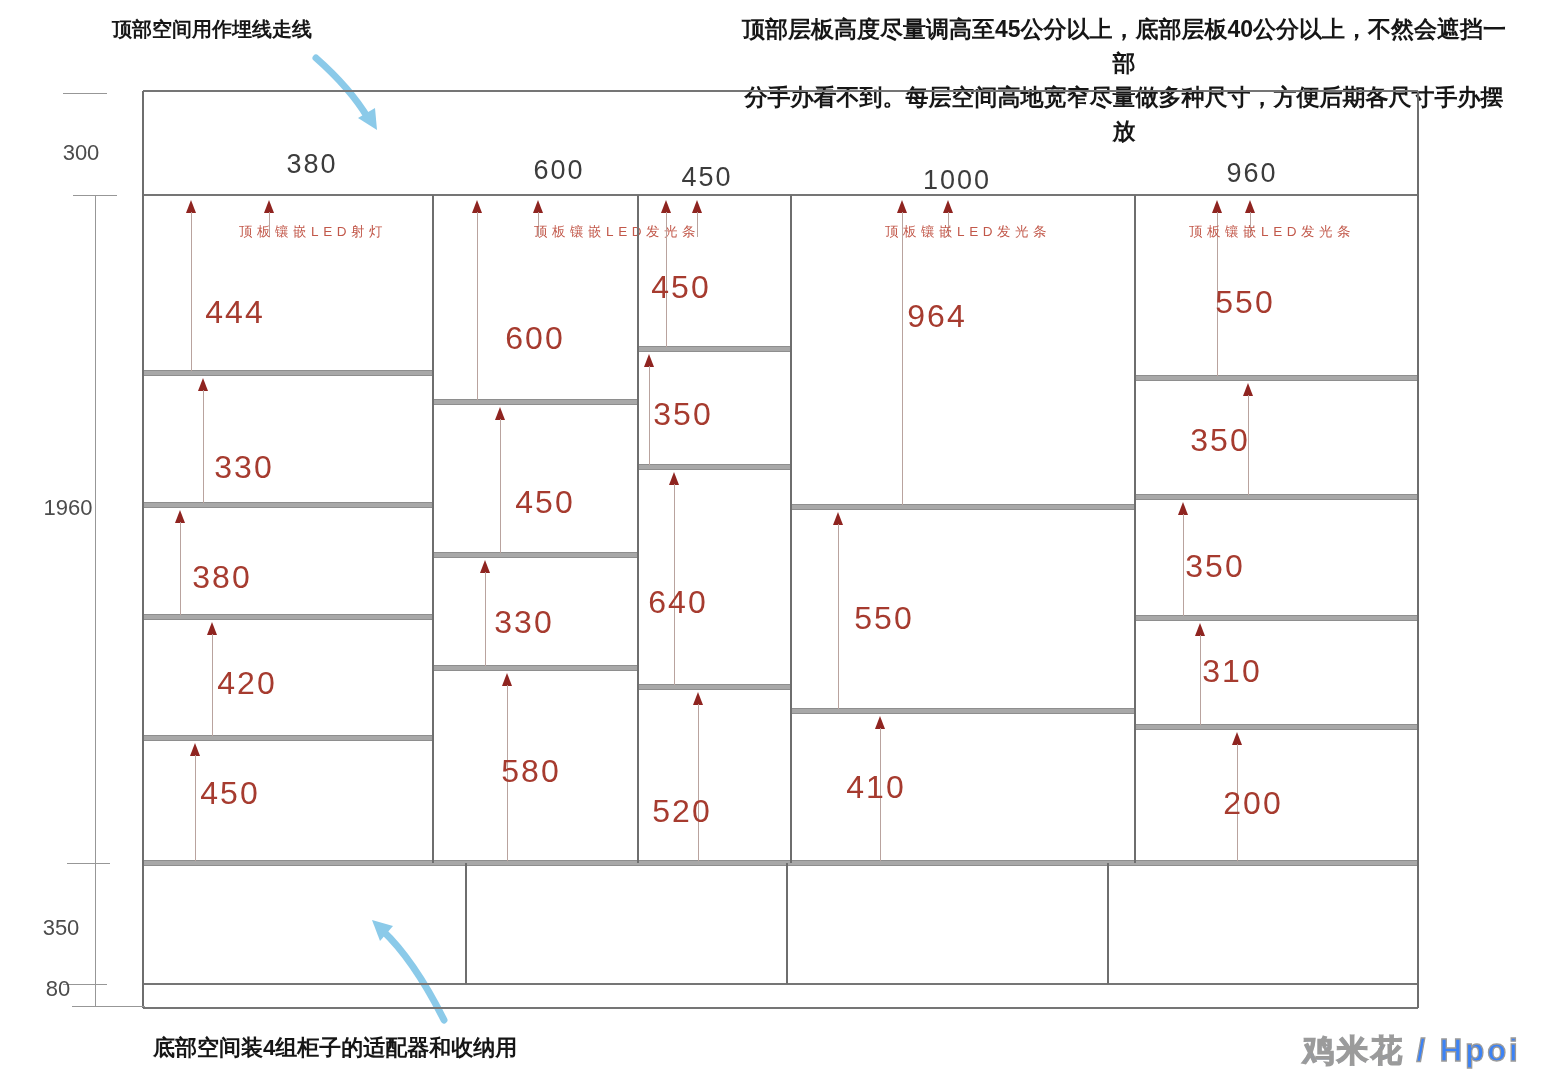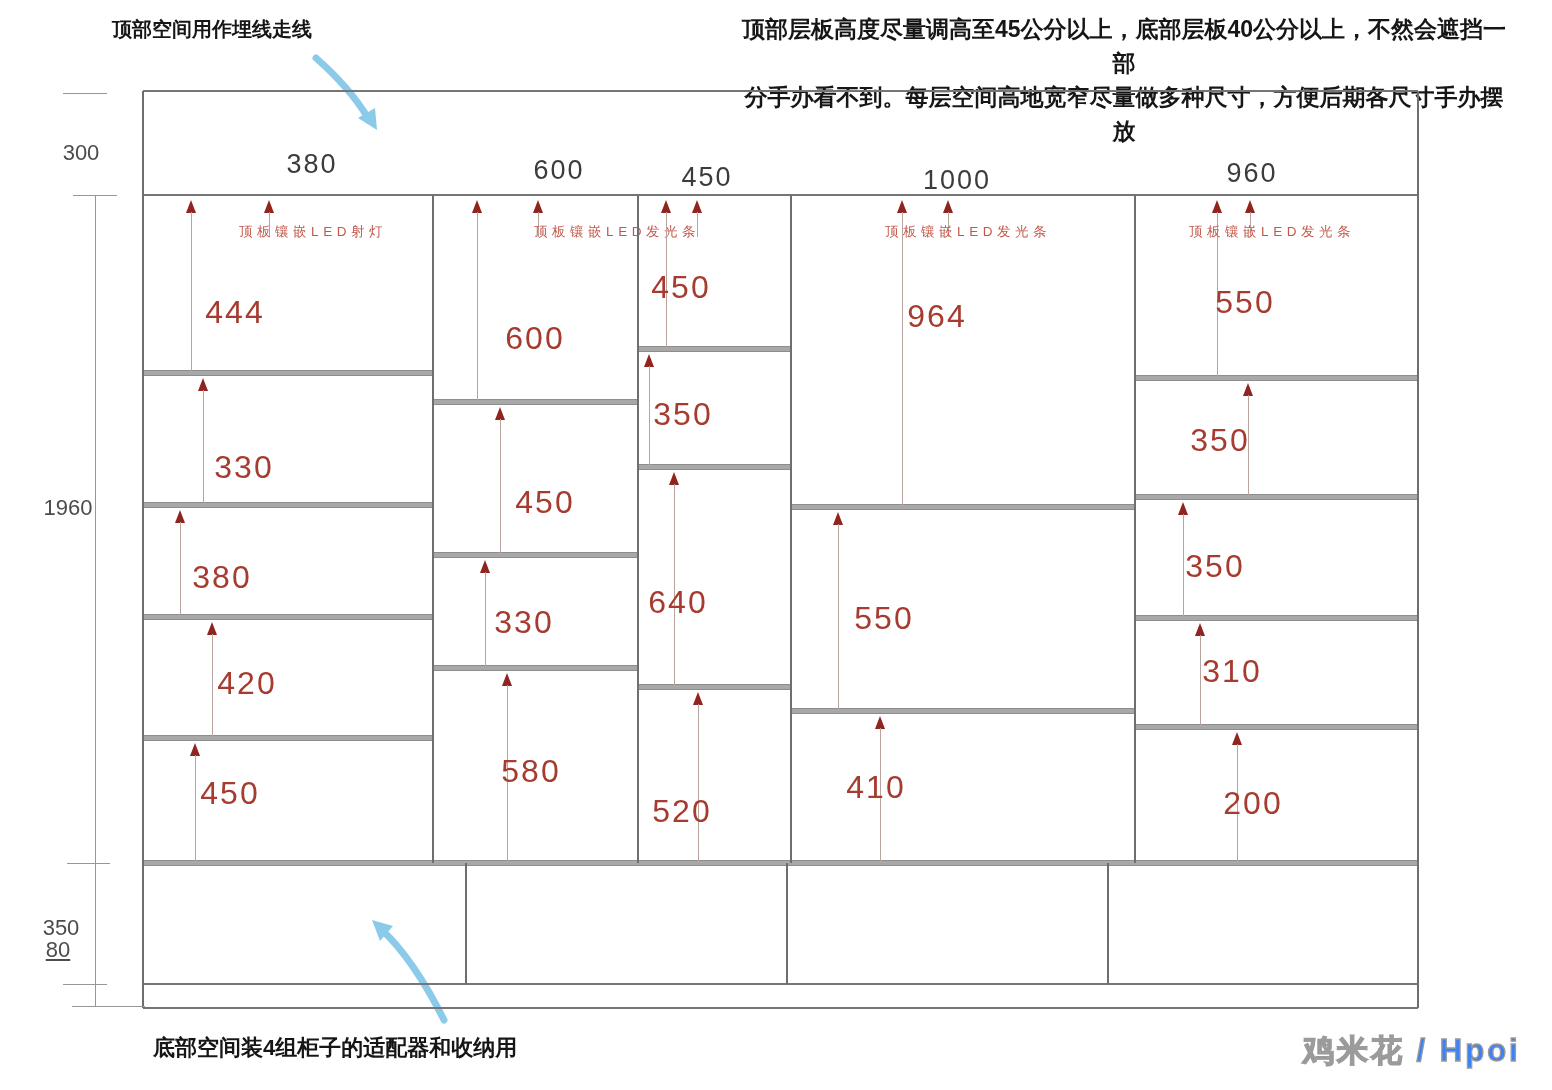--- a/index.html
+++ b/index.html
@@ -166,14 +166,14 @@
     <div class="vl" style="left: 1107px; top: 863px; height: 121px;"></div>
     <div class="tick" style="left: 63px; top: 93px; width: 44px;"></div>
     <div class="tick" style="left: 73px; top: 195px; width: 44px;"></div>
     <div class="tick" style="left: 67px; top: 863px; width: 43px;"></div>
     <div class="tick" style="left: 63px; top: 984px; width: 44px;"></div>
     <div class="tick" style="left: 72px; top: 1006px; width: 73px;"></div>
     <div class="tickv" style="left: 95px; top: 195px; height: 811px;"></div>
     <div class="sidelabel" style="left: 81px; top: 153px;">300</div>
     <div class="sidelabel" style="left: 68px; top: 508px;">1960</div>
     <div class="sidelabel" style="left: 61px; top: 928px;">350</div>
-    <div class="sidelabel" style="left: 58px; top: 950px; text-decoration: underline;">80</div>
+    <div class="sidelabel" style="left: 58px; top: 989px;">80</div>
   </div>
 
 </body></html>

